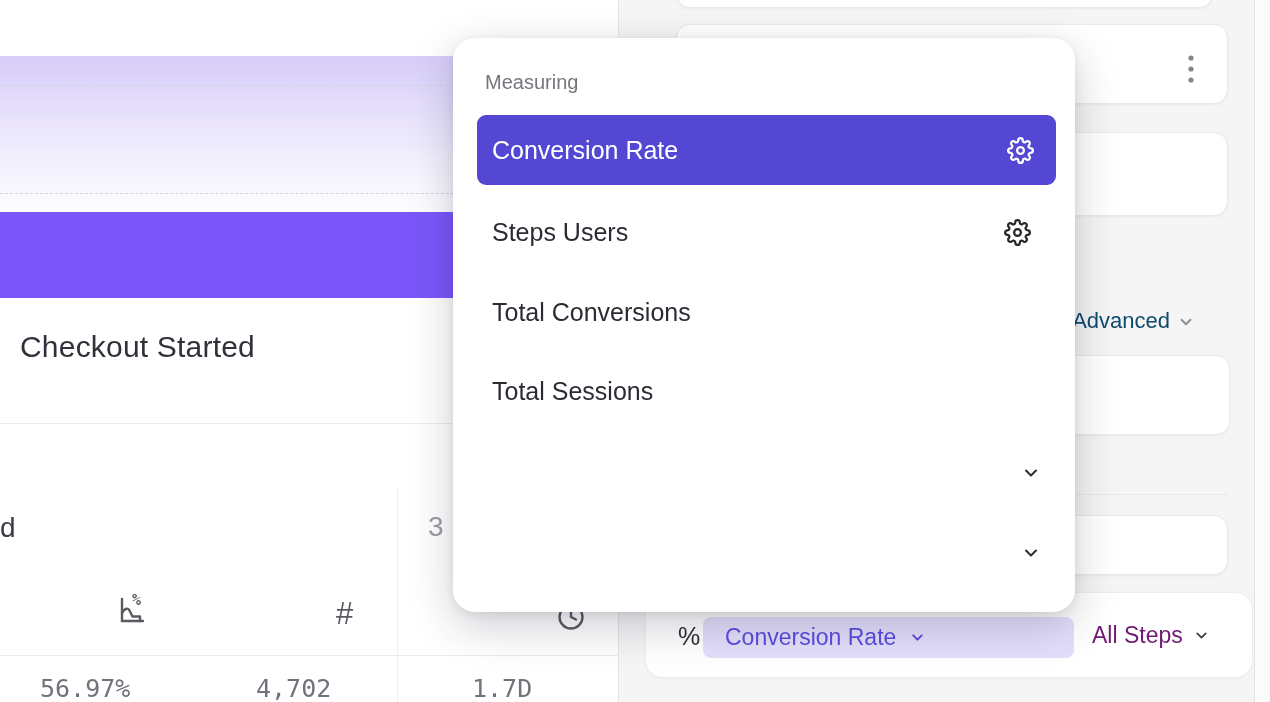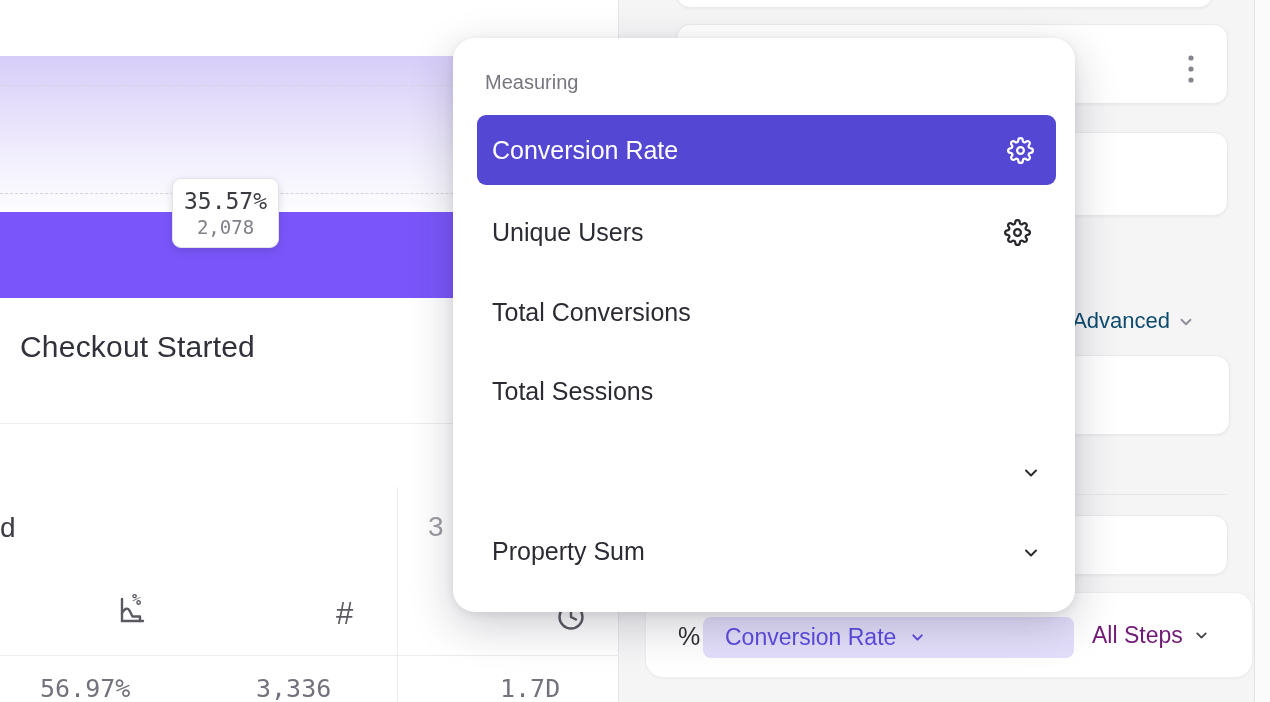--- a/index.html
+++ b/index.html
@@ -78,27 +78,23 @@
   </svg>
   <div id="hash-icon" class="abs" style="left:336px; top:596px;">#</div>
   <svg class="abs" style="left:555px; top:601px;" width="32" height="32" viewBox="0 0 32 32">
     <circle cx="16" cy="16" r="11.5" fill="none" stroke="#5a5a62" stroke-width="2.4"></circle>
     <path d="M16 9 L16 16 L21 18.5" fill="none" stroke="#5a5a62" stroke-width="2.4" stroke-linecap="round" stroke-linejoin="round"></path>
   </svg>
 
   <div class="abs h-div" style="top:655px"></div>
 
   <div class="abs tbl-val mono" style="left:40px;">56.97%</div>
-  <div class="abs tbl-val mono" style="left:256px;">3,336</div>
-  <div class="abs tbl-val mono" style="left:500px;">1.7D</div>
+  <div class="abs tbl-val mono" style="left:256px;">4,702</div>
+  <div class="abs tbl-val mono" style="left:472px;">1.7D</div>
 
-  <div id="chart-tooltip" class="abs">
-    <div class="rate mono">35.57%</div>
-    <div class="count mono">2,078</div>
-  </div>
 </div>
 
 <div id="right-strip" class="abs"></div>
 
 <div class="abs side-card" style="left:676px; top:-40px; width:537px; height:48px;"></div>
 
 <div class="abs side-card" style="left:676px; top:24px; width:552px; height:80px;">
   <svg style="position:absolute; right:33px; top:29px;" width="6" height="30" viewBox="0 0 6 30">
     <circle cx="3" cy="4" r="2.6" fill="#85858d"></circle>
     <circle cx="3" cy="15" r="2.6" fill="#85858d"></circle>
@@ -138,30 +134,29 @@
   <div id="menu-title">Measuring</div>
 
   <div class="row-selected">
     <span class="sel-label">Conversion Rate</span>
     <svg width="27" height="27" viewBox="0 0 24 24">
       <circle cx="12" cy="12" r="3" fill="none" stroke="#ffffff" stroke-width="2"></circle>
       <path d="M19.4 15a1.65 1.65 0 0 0 .33 1.82l.06.06a2 2 0 0 1 0 2.83 2 2 0 0 1-2.83 0l-.06-.06a1.65 1.65 0 0 0-1.82-.33 1.65 1.65 0 0 0-1 1.51V21a2 2 0 0 1-2 2 2 2 0 0 1-2-2v-.09A1.65 1.65 0 0 0 9 19.4a1.65 1.65 0 0 0-1.82.33l-.06.06a2 2 0 0 1-2.83 0 2 2 0 0 1 0-2.83l.06-.06a1.65 1.65 0 0 0 .33-1.82 1.65 1.65 0 0 0-1.51-1H3a2 2 0 0 1-2-2 2 2 0 0 1 2-2h.09A1.65 1.65 0 0 0 4.6 9a1.65 1.65 0 0 0-.33-1.82l-.06-.06a2 2 0 0 1 0-2.83 2 2 0 0 1 2.83 0l.06.06a1.65 1.65 0 0 0 1.82.33H9a1.65 1.65 0 0 0 1-1.51V3a2 2 0 0 1 2-2 2 2 0 0 1 2 2v.09a1.65 1.65 0 0 0 1 1.51 1.65 1.65 0 0 0 1.82-.33l.06-.06a2 2 0 0 1 2.83 0 2 2 0 0 1 0 2.83l-.06.06a1.65 1.65 0 0 0-.33 1.82V9a1.65 1.65 0 0 0 1.51 1H21a2 2 0 0 1 2 2 2 2 0 0 1-2 2h-.09a1.65 1.65 0 0 0-1.51 1z" fill="none" stroke="#ffffff" stroke-width="2" stroke-linecap="round" stroke-linejoin="round"></path>
     </svg>
   </div>
 
-  <div class="menu-row" style="top:180px;">Unique Users</div>
+  <div class="menu-row" style="top:180px;">Steps Users</div>
   <svg class="trail" style="left:551px; top:181px;" width="27" height="27" viewBox="0 0 24 24">
     <circle cx="12" cy="12" r="3" fill="none" stroke="#26262b" stroke-width="2"></circle>
     <path d="M19.4 15a1.65 1.65 0 0 0 .33 1.82l.06.06a2 2 0 0 1 0 2.83 2 2 0 0 1-2.83 0l-.06-.06a1.65 1.65 0 0 0-1.82-.33 1.65 1.65 0 0 0-1 1.51V21a2 2 0 0 1-2 2 2 2 0 0 1-2-2v-.09A1.65 1.65 0 0 0 9 19.4a1.65 1.65 0 0 0-1.82.33l-.06.06a2 2 0 0 1-2.83 0 2 2 0 0 1 0-2.83l.06-.06a1.65 1.65 0 0 0 .33-1.82 1.65 1.65 0 0 0-1.51-1H3a2 2 0 0 1-2-2 2 2 0 0 1 2-2h.09A1.65 1.65 0 0 0 4.6 9a1.65 1.65 0 0 0-.33-1.82l-.06-.06a2 2 0 0 1 0-2.83 2 2 0 0 1 2.83 0l.06.06a1.65 1.65 0 0 0 1.82.33H9a1.65 1.65 0 0 0 1-1.51V3a2 2 0 0 1 2-2 2 2 0 0 1 2 2v.09a1.65 1.65 0 0 0 1 1.51 1.65 1.65 0 0 0 1.82-.33l.06-.06a2 2 0 0 1 2.83 0 2 2 0 0 1 0 2.83l-.06.06a1.65 1.65 0 0 0-.33 1.82V9a1.65 1.65 0 0 0 1.51 1H21a2 2 0 0 1 2 2 2 2 0 0 1-2 2h-.09a1.65 1.65 0 0 0-1.51 1z" fill="none" stroke="#26262b" stroke-width="2" stroke-linecap="round" stroke-linejoin="round"></path>
   </svg>
 
   <div class="menu-row" style="top:339px;">Total Sessions</div>
   <div class="menu-row" style="top:260px;">Total Conversions</div>
 
   <svg class="trail" style="left:568px; top:425px;" width="20" height="20" viewBox="0 0 24 24">
     <polyline points="6 9 12 15 18 9" fill="none" stroke="#2c2c33" stroke-width="2.4" stroke-linecap="round" stroke-linejoin="round"></polyline>
   </svg>
 
-  <div class="menu-row" style="top:499px;">Property Sum</div>
   <svg class="trail" style="left:568px; top:505px;" width="20" height="20" viewBox="0 0 24 24">
     <polyline points="6 9 12 15 18 9" fill="none" stroke="#2c2c33" stroke-width="2.4" stroke-linecap="round" stroke-linejoin="round"></polyline>
   </svg>
 </div>
 
 </body></html>

